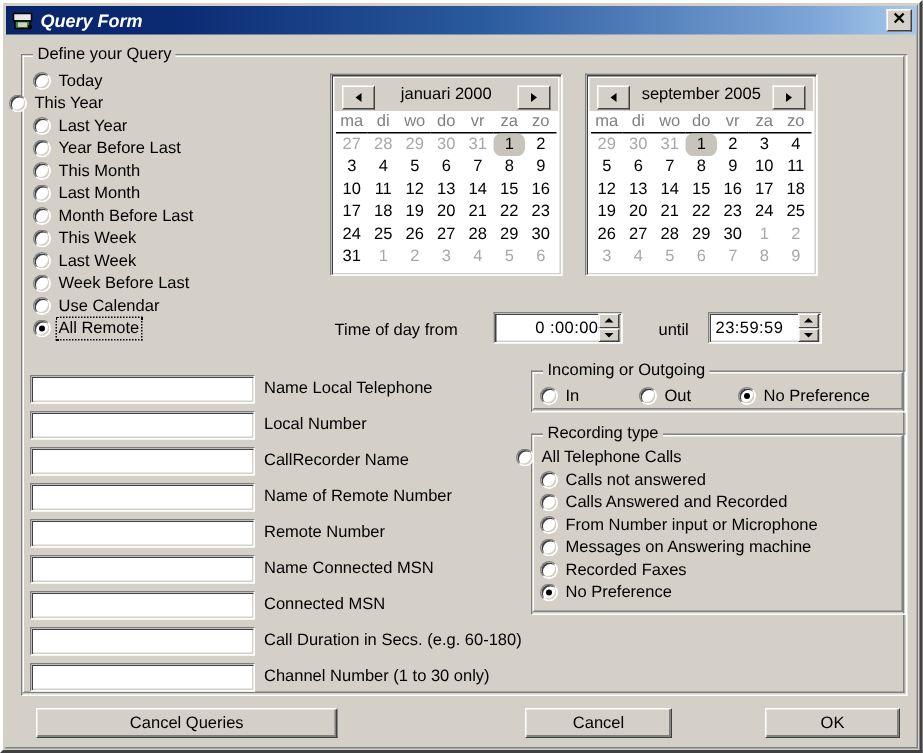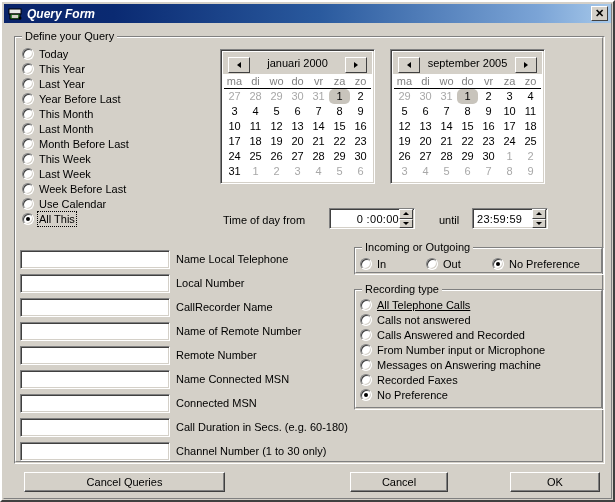--- a/index.html
+++ b/index.html
@@ -176,21 +176,21 @@
   <div class="group" style="left:12px;top:28px;width:591px;height:434px;">
     <div class="gb-border"></div>
     <span class="gb-title">Define your Query</span>
   </div>
 
   <div id="date-radios">
       <div class="radio" style="left: 20px; top: 45px;">
         <span class="dot"></span>
         <span class="rlabel">Today</span>
       </div>
-      <div class="radio" style="left: 20px; top: 60px;">
+      <div class="radio" style="left: 4px; top: 60px;">
         <span class="dot"></span>
         <span class="rlabel">This Year</span>
       </div>
       <div class="radio" style="left: 20px; top: 75px;">
         <span class="dot"></span>
         <span class="rlabel">Last Year</span>
       </div>
       <div class="radio" style="left: 20px; top: 90px;">
         <span class="dot"></span>
         <span class="rlabel">Year Before Last</span>
@@ -218,21 +218,21 @@
       <div class="radio" style="left: 20px; top: 180px;">
         <span class="dot"></span>
         <span class="rlabel">Week Before Last</span>
       </div>
       <div class="radio" style="left: 20px; top: 195px;">
         <span class="dot"></span>
         <span class="rlabel">Use Calendar</span>
       </div>
       <div class="radio on focused" style="left: 20px; top: 210px;">
         <span class="dot"></span>
-        <span class="rlabel">All This</span>
+        <span class="rlabel">All Remote</span>
       </div>
     </div>
 
   <div id="calendars">
       <div class="cal" style="left: 218px; top: 47px;">
         <div class="cal-head">
           <div class="cal-nav prev">
             <i class="arrow-left"></i>
           </div>
           <span class="cal-title">januari 2000</span>
@@ -419,21 +419,21 @@
         <span class="dot"></span>
         <span class="rlabel">No Preference</span>
       </div>
     </div>
 
   <div class="group" style="left:352px;top:281px;width:250px;height:127px;">
     <div class="gb-border"></div>
     <span class="gb-title">Recording type</span>
   </div>
   <div id="recording-radios">
-      <div class="radio" style="left: 358px; top: 296px; text-decoration: underline;">
+      <div class="radio" style="left: 342px; top: 296px;">
         <span class="dot"></span>
         <span class="rlabel">All Telephone Calls</span>
       </div>
       <div class="radio" style="left: 358px; top: 311px;">
         <span class="dot"></span>
         <span class="rlabel">Calls not answered</span>
       </div>
       <div class="radio" style="left: 358px; top: 326px;">
         <span class="dot"></span>
         <span class="rlabel">Calls Answered and Recorded</span>

